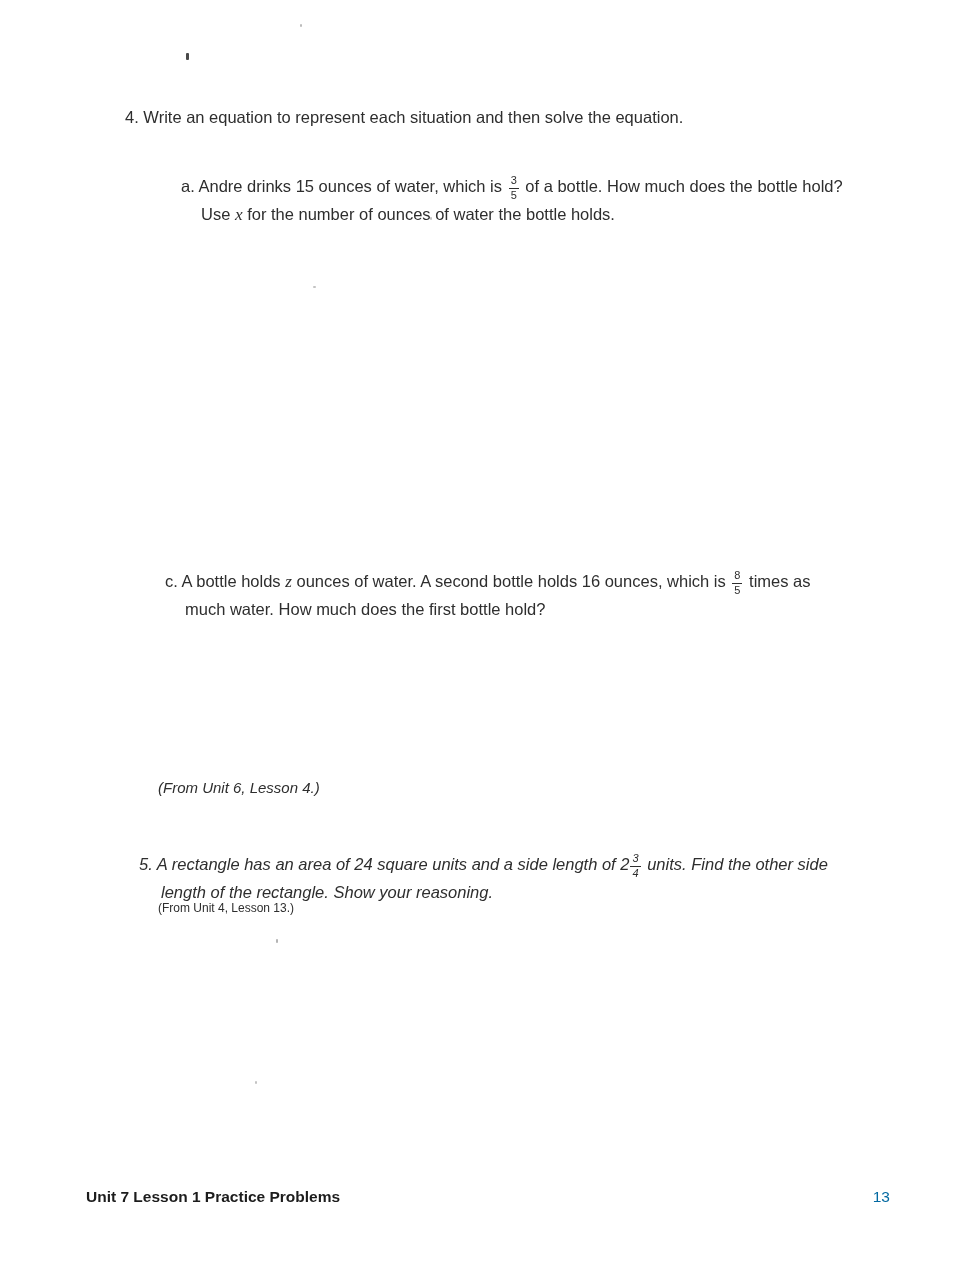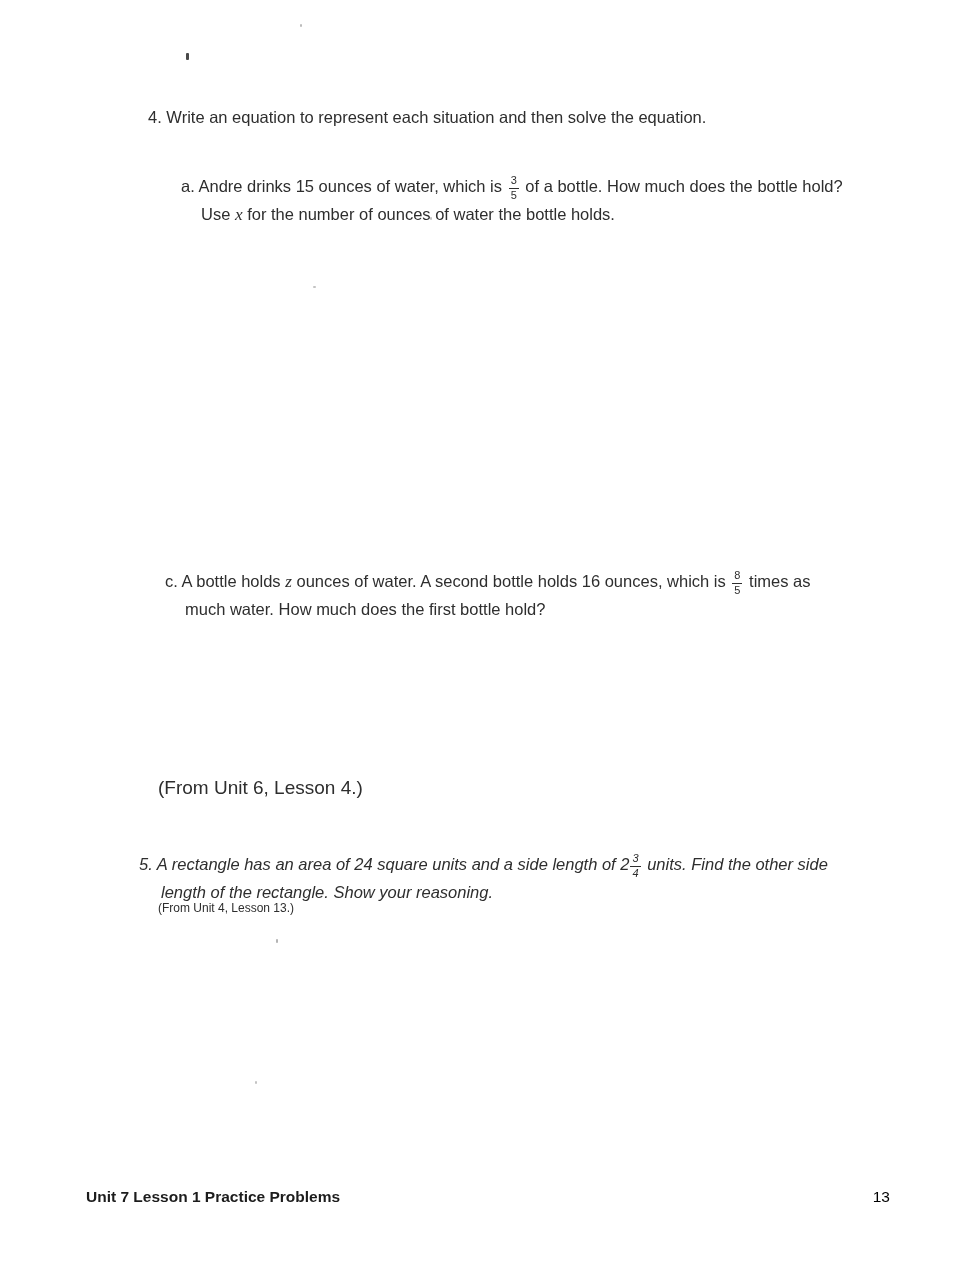--- a/index.html
+++ b/index.html
@@ -14,25 +14,25 @@
     color:#2e2e2e;
     overflow:hidden;
   }
   .block{position:absolute;}
   
   .hang{padding-left:22px;text-indent:-22px;}
   .hang-part{padding-left:20px;text-indent:-20px;}
   .p-num{display:inline;}
   .p-text{display:inline;}
 
-  #q4      {top:105px;left:148px;width:700px;}
+  #q4      {top:105px;left:125px;width:700px;}
   #part-a  {top:146px;left:181px;width:668px;margin-top:28px;}
   #part-b  {top:352px;left:180px;width:670px;}
   #part-c  {top:569px;left:165px;width:668px;}
-  #src-q4  {top:778px;left:158px;font-size:19px;line-height:20px;}
+  #src-q4  {top:778px;left:158px;font-size:15px;line-height:20px;font-style:italic;}
   #q5      {top:852px;left:139px;width:704px;font-style:italic;}
   #src-q5  {top:898px;left:158px;font-size:12px;line-height:20px;}
 
   
   .frac{
     display:inline-block;
     vertical-align:middle;
     text-align:center;
     font-size:11px;
     line-height:13px;
@@ -51,21 +51,21 @@
     font-size:1.04em;
   }
 
   .footer{
     position:absolute;
     top:1186px;left:86px;right:89px;
     display:flex;justify-content:space-between;align-items:flex-end;
     font-size:15.5px;line-height:22px;
   }
   .footer .f-title{font-weight:bold;color:#1c1c1c;}
-  .footer .f-page{color:#000000;margin-left:16px;}
+  .footer .f-page{color:#0369a1;margin-left:16px;}
 
   
   .speck{position:absolute;background:#6a6a6a;border-radius:1px;}
   .sp1{left:186px;top:53px;width:3px;height:7px;background:#4a4a4a;}
   .sp2{left:300px;top:24px;width:2px;height:3px;opacity:.45;}
   .sp3{left:430px;top:217px;width:2px;height:3px;opacity:.4;}
   .sp4{left:313px;top:286px;width:3px;height:2px;opacity:.4;}
   .sp5{left:276px;top:939px;width:2px;height:4px;opacity:.5;}
   .sp6{left:255px;top:1081px;width:2px;height:3px;opacity:.4;}
 </style>

